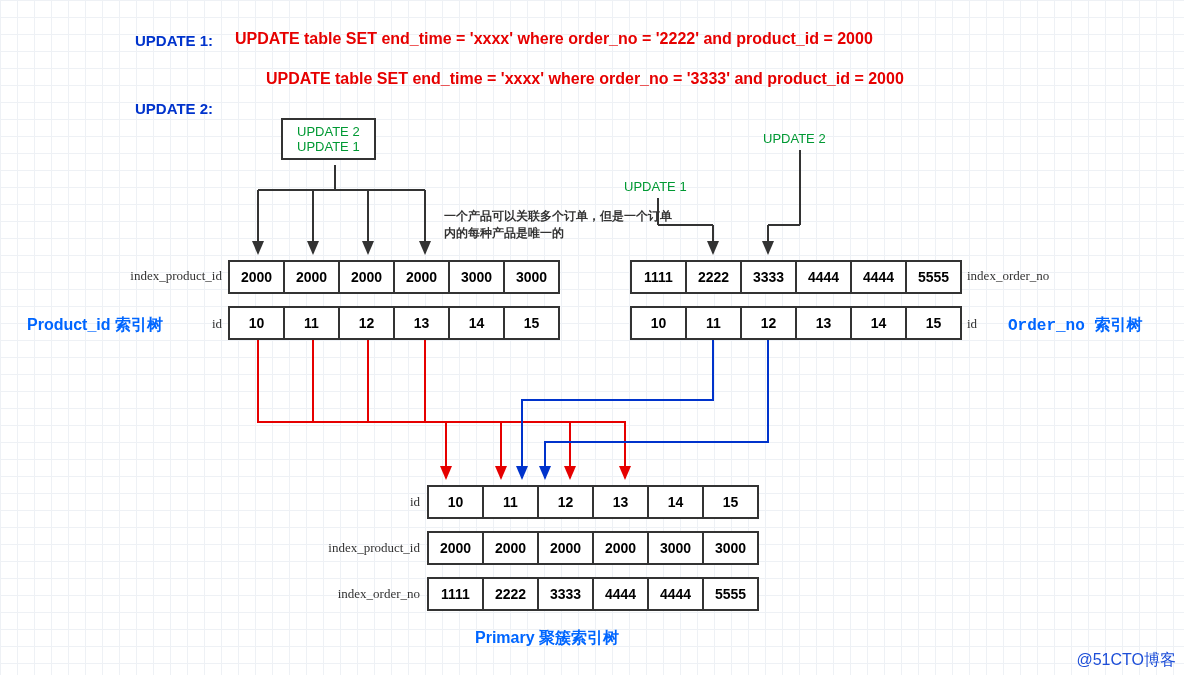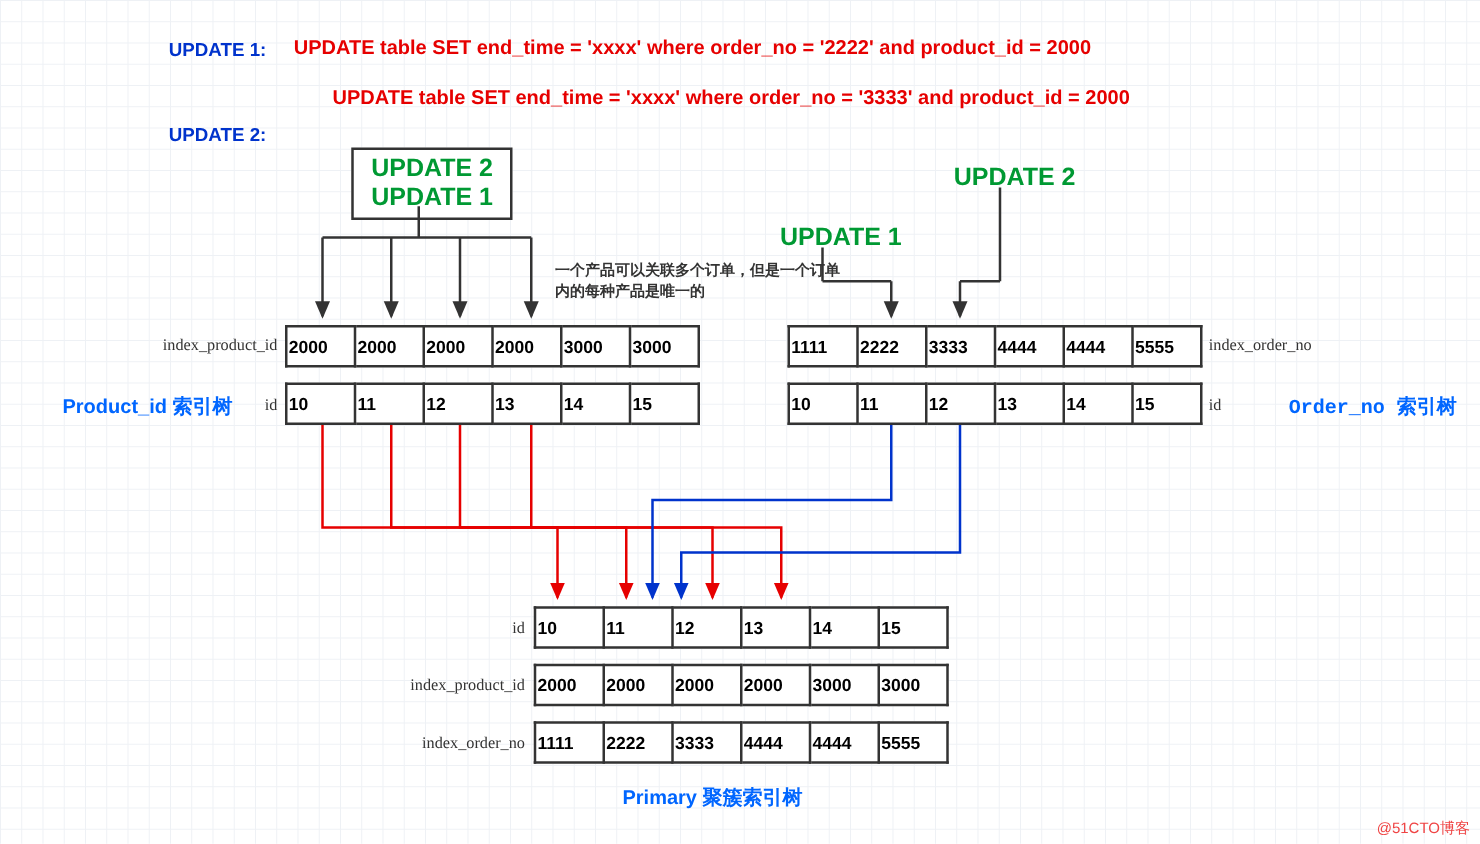--- a/index.html
+++ b/index.html
@@ -11,59 +11,59 @@
     position: relative;
     background-image:
       linear-gradient(to right, #eef1f5 1px, transparent 1px),
       linear-gradient(to bottom, #eef1f5 1px, transparent 1px);
     background-size: 17px 17px;
     background-color: #fff;
   }
   .abs { position: absolute; }
   .update-label { color: #0033cc; font-weight: bold; font-size: 15px; }
   .update-sql   { color: #e60000; font-weight: bold; font-size: 16px; }
-  .green        { color: #009933; font-weight: bold; font-size: 20px; }
-  .blue-title   { color: #0066ff; font-weight: bold; font-size: 16px; margin-left: 23px; }
+  .green        { color: #009933; font-weight: normal; font-size: 13px; }
+  .blue-title   { color: #0066ff; font-weight: bold; font-size: 16px; }
   .note         { color: #333; font-size: 12px; font-weight: bold; }
   .box {
     border: 2px solid #333;
     background: #fff;
     padding: 4px 14px;
     text-align: center;
   }
   table.cells {
     border-collapse: collapse;
     background: #fff;
   }
   table.cells td {
     border: 2px solid #333;
     width: 55px;
     height: 32px;
-    text-align: left;
+    text-align: center;
     font-weight: bold;
     font-size: 14px;
   }
   .row-label {
     font-size: 13px;
     color: #333;
     text-align: right;
     font-family: Liberation Serif, serif;
   }
   svg.overlay {
     position: absolute;
     top: 0; left: 0;
     width: 1184px; height: 675px;
     pointer-events: none;
   }
   .watermark {
     position: absolute;
     right: 8px;
     bottom: 4px;
-    font-size: 12px;
-    color: #ef4444;
+    font-size: 16px;
+    color: #1d4ed8;
   }
 </style>
 </head>
 <body>
 
 <div class="abs update-label" style="left:135px; top:32px;">UPDATE 1:</div>
 <div class="abs update-sql" style="left:235px; top:30px;">UPDATE table SET end_time = 'xxxx' where order_no = '2222' and product_id = 2000</div>
 <div class="abs update-label" style="left:135px; top:72px;margin-top:28px;">UPDATE 2:</div>
 <div class="abs update-sql" style="left:234px; top:70px;margin-left:32px;">UPDATE table SET end_time = 'xxxx' where order_no = '3333' and product_id = 2000</div>
 

